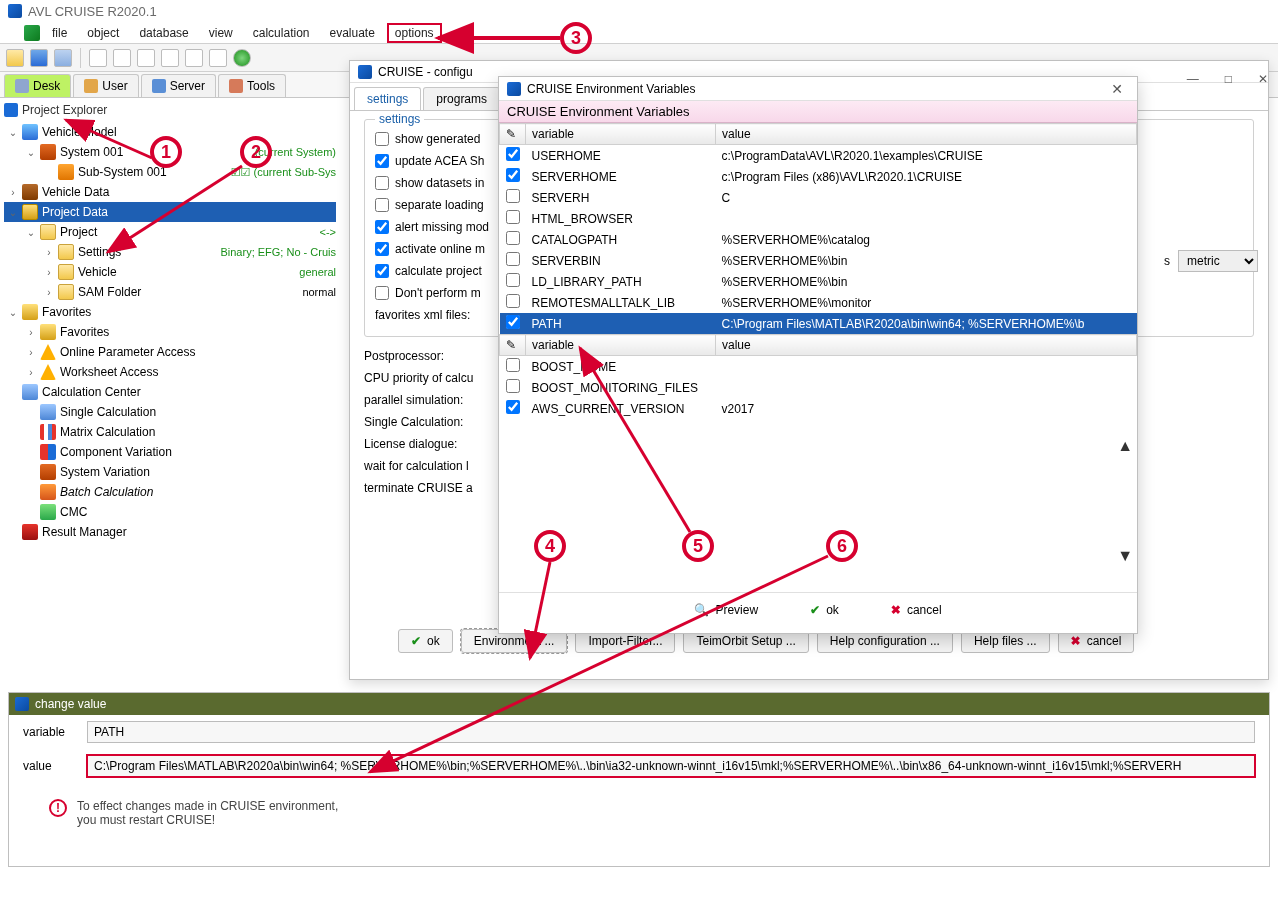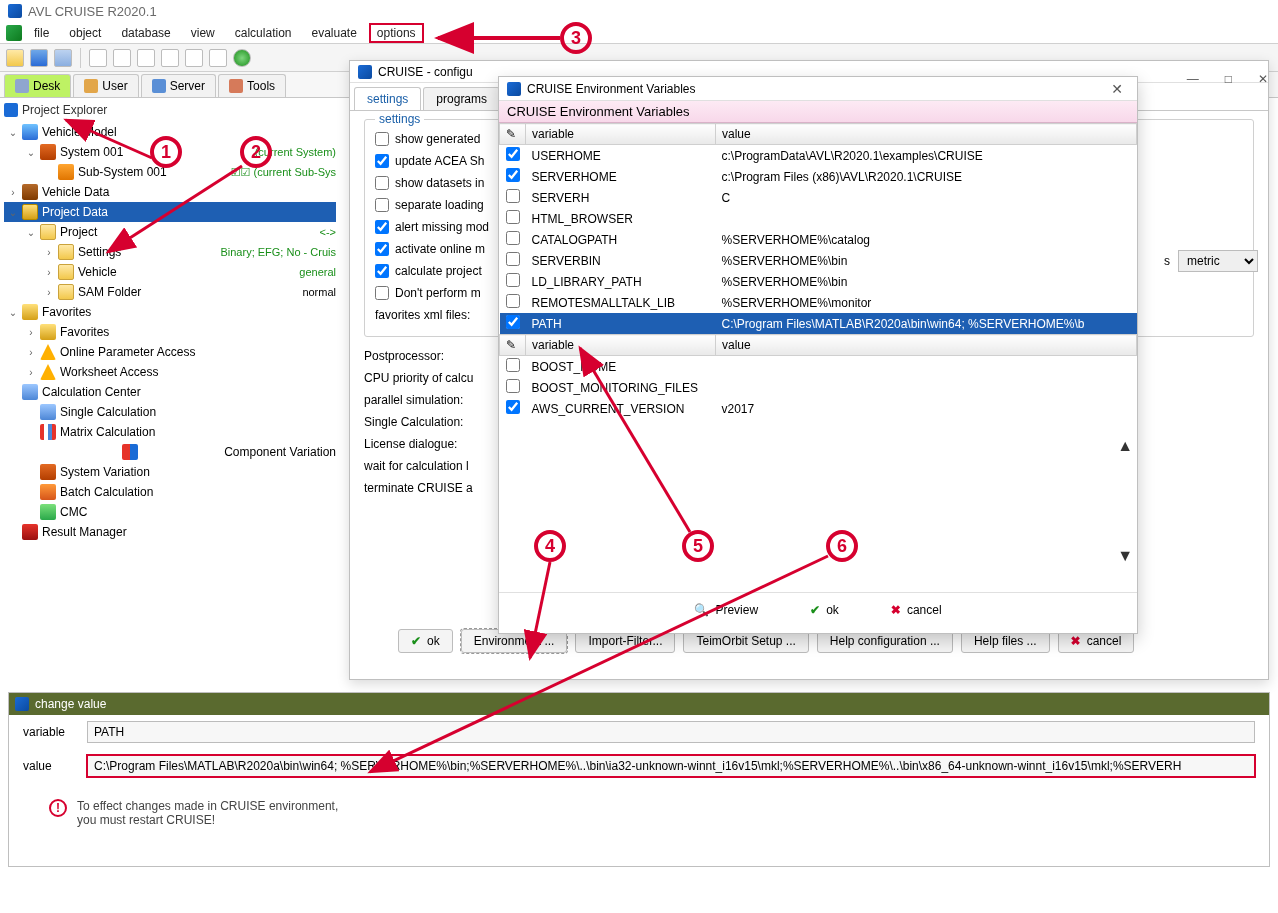--- a/index.html
+++ b/index.html
@@ -1,20 +1,20 @@
 <!DOCTYPE html>
 <html><head>
 <meta charset="utf-8">
 <style>
 *{box-sizing:border-box;margin:0;padding:0;font-family:"Segoe UI",Tahoma,sans-serif;font-size:12px}
 body{background:#fff;width:1278px;height:913px;position:relative;overflow:hidden}
 .titlebar{height:22px;display:flex;align-items:center;padding:0 8px;gap:6px;background:#fff}
 .titlebar .logo{width:14px;height:14px;background:linear-gradient(135deg,#1a6bd6,#0b4aa0);border-radius:2px;display:inline-block}
 .titlebar .title{color:#6a6a6a;font-size:13px}
-.menubar{height:22px;display:flex;align-items:center;padding:0 6px;gap:4px;border-bottom:1px solid #d0d0d0}
+.menubar{height:22px;display:flex;align-items:center;padding:0 24px;gap:4px;border-bottom:1px solid #d0d0d0}
 .menubar .logo{width:16px;height:16px;background:linear-gradient(135deg,#2aa84a,#0d7a1e);border-radius:2px}
 .menubar .mitem{padding:2px 8px;color:#222}
 .menubar .mitem.boxed{border:2px solid #d6002f;padding:1px 6px}
 .toolbar{height:28px;display:flex;align-items:center;padding:0 6px;gap:6px;border-bottom:1px solid #d0d0d0;background:#f5f5f5}
 .tb-ico{width:18px;height:18px;background:#fff;border:1px solid #bcbcbc;border-radius:2px;display:inline-block}
 .tb-sep{width:1px;height:20px;background:#ccc;margin:0 2px}
 .tabbar{height:26px;display:flex;align-items:flex-end;padding-left:4px;border-bottom:1px solid #c7c7c7;background:#f7f7f7}
 .tabbar .tab{display:flex;align-items:center;gap:4px;padding:4px 10px;border:1px solid #c7c7c7;border-bottom:none;background:#f2f2f2;margin-right:2px;border-radius:3px 3px 0 0}
 .tabbar .tab.active{background:#bef264}
 .tabbar .tico{width:14px;height:14px;background:#8fa6cf;border-radius:2px}
@@ -229,31 +229,31 @@
       <div class="trow" style="padding-left: 22px;">
         <span class="exp"></span>
         <span class="ico ico-calc"></span>
         <span class="lbl">Single Calculation</span>
       </div>
       <div class="trow" style="padding-left: 22px;">
         <span class="exp"></span>
         <span class="ico ico-mx"></span>
         <span class="lbl">Matrix Calculation</span>
       </div>
-      <div class="trow" style="padding-left: 22px; justify-content: space-between;">
+      <div class="trow" style="padding-left: 22px;">
         <span class="exp"></span>
         <span class="ico ico-comp"></span>
         <span class="lbl">Component Variation</span>
       </div>
       <div class="trow" style="padding-left: 22px;">
         <span class="exp"></span>
         <span class="ico ico-sys"></span>
         <span class="lbl">System Variation</span>
       </div>
-      <div class="trow" style="padding-left: 22px;">
+      <div class="trow" style="padding-left: 22px; font-style: italic;">
         <span class="exp"></span>
         <span class="ico ico-batch"></span>
         <span class="lbl">Batch Calculation</span>
       </div>
       <div class="trow" style="padding-left: 22px;">
         <span class="exp"></span>
         <span class="ico ico-cmc"></span>
         <span class="lbl">CMC</span>
       </div>
       <div class="trow" style="padding-left: 4px;">

